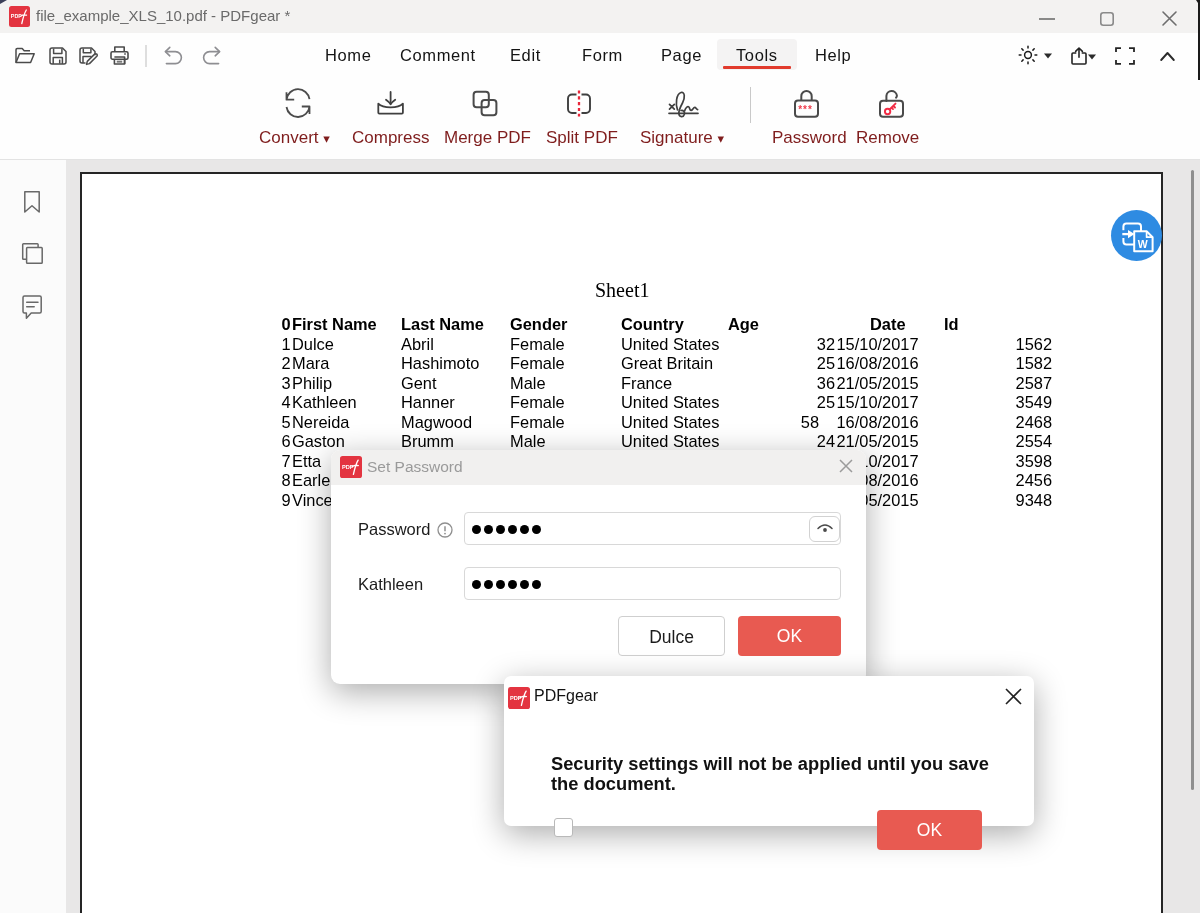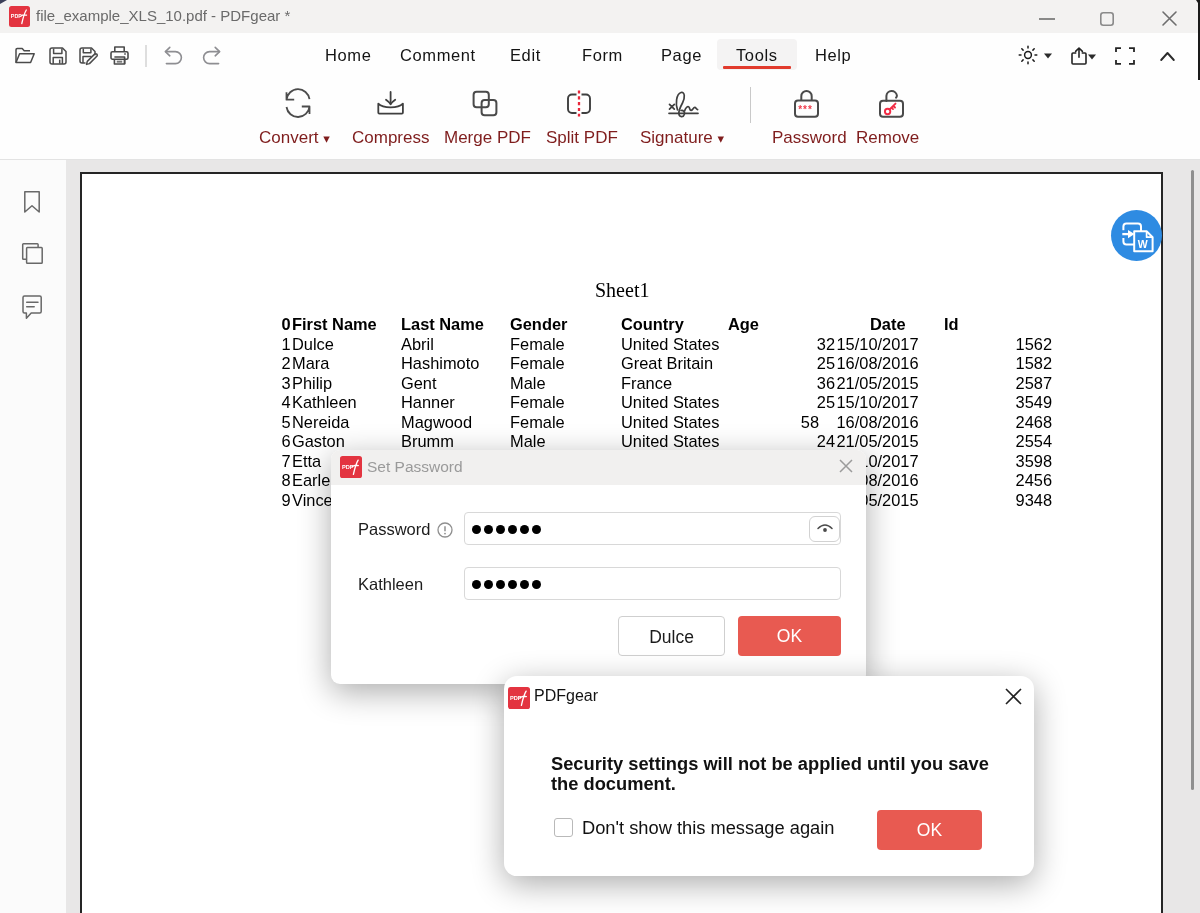--- a/index.html
+++ b/index.html
@@ -44,21 +44,21 @@
   #d1title { left:36px; top:8px; font-size:15.5px; color:#9a9a9a; }
   .lab { position:absolute; font-size:16.5px; color:#1c1c1c; }
   .input { position:absolute; left:133px; width:377px; height:33px; background:#fff; border:1px solid #d8d8d8; border-radius:4px; }
   .dot { position:absolute; width:9px; height:9px; border-radius:50%; background:#000; top:12px; }
   #eyebtn { position:absolute; left:344px; top:3px; width:31px; height:26px; border:1px solid #d2d2d2; border-radius:6px; background:#fff; }
   .btn { position:absolute; height:40px; border-radius:4px; font-size:17.5px; text-align:center; line-height:40px; }
   #cancelbtn { left:287px; top:166px; width:107px; border:1px solid #cfcfcf; color:#1c1c1c; background:#fff; }
   #okbtn1 { left:407px; top:166px; width:103px; background:#e85a51; color:#fff; }
 
   
-  #dlg2 { left:504px; top:676px; width:530px; height:200px; border-radius:13px; background:#fff; box-shadow:0 8px 32px rgba(0,0,0,0.33); font-size:17px; color:#111;padding-left:37px; }
+  #dlg2 { left:504px; top:676px; width:530px; height:150px; border-radius:7px; background:#fff; box-shadow:0 8px 32px rgba(0,0,0,0.33); font-size:17px; color:#111;padding-left:37px; }
   #d2title { position:absolute; left:30px; top:11px; font-size:16px; color:#131313; }
   #d2msg { position:absolute; left:47px; top:78px; width:460px; font-size:18.3px; line-height:20px; color:#111;font-weight:bold; }
   #d2check { position:absolute; left:50px; top:142px; width:19px; height:19px; border:1.5px solid #b9b9b9; border-radius:3px; background:#fff; }
   #d2chklbl { position:absolute; left:78px; top:141px; font-size:18.3px; color:#111; }
   #okbtn2 { left:373px; top:134px; width:105px; background:#e85a51; color:#fff; }
 
   svg { position:absolute; overflow:visible; }
   .pdflogo { position:absolute; }
 </style>
 </head>
@@ -394,15 +394,14 @@
       <rect x="0" y="0" width="21" height="21" rx="2.5" fill="#e33440"></rect>
       <text x="1.8" y="12.3" font-size="5.4" font-weight="bold" fill="#fff" font-family="Liberation Sans">PDF</text>
       <path d="M12.8 17.5 C13.8 13 15.2 7.5 17.3 4 M11.5 10.2 Q14.5 8.2 17.5 9.2" stroke="#fff" stroke-width="1.3" fill="none" stroke-linecap="round"></path>
     </svg>
     <div id="d2title" class="abs">PDFgear</div>
     <svg class="abs" style="left:501px;top:12px" width="17" height="17">
       <path d="M1 1 L16 16 M16 1 L1 16" stroke="#222" stroke-width="1.6"></path>
     </svg>
     <div id="d2msg" class="abs">Security settings will not be applied until you save the document.</div>
     <div id="d2check" class="abs"></div>
-    <div id="d2chklbl" class="abs">Don't show this message again</div>
     <div id="okbtn2" class="btn">OK</div>
   </div>
 
 </body></html>

